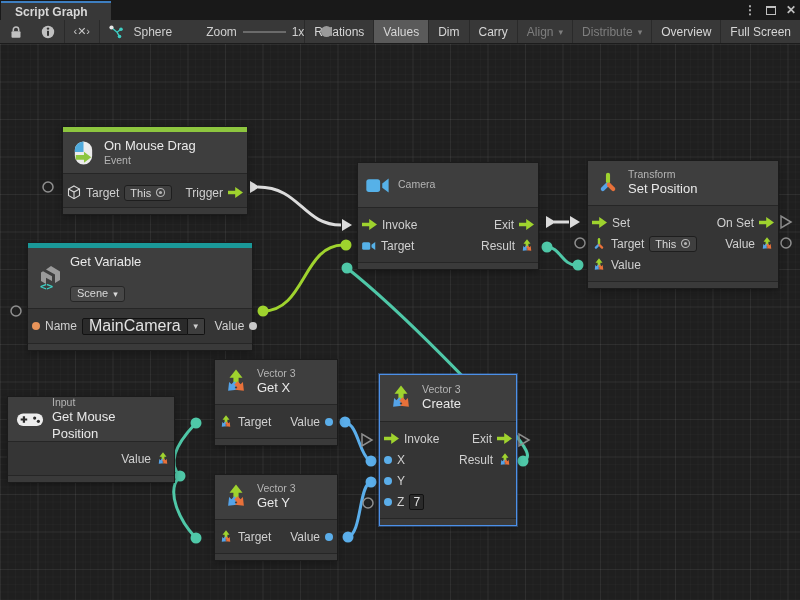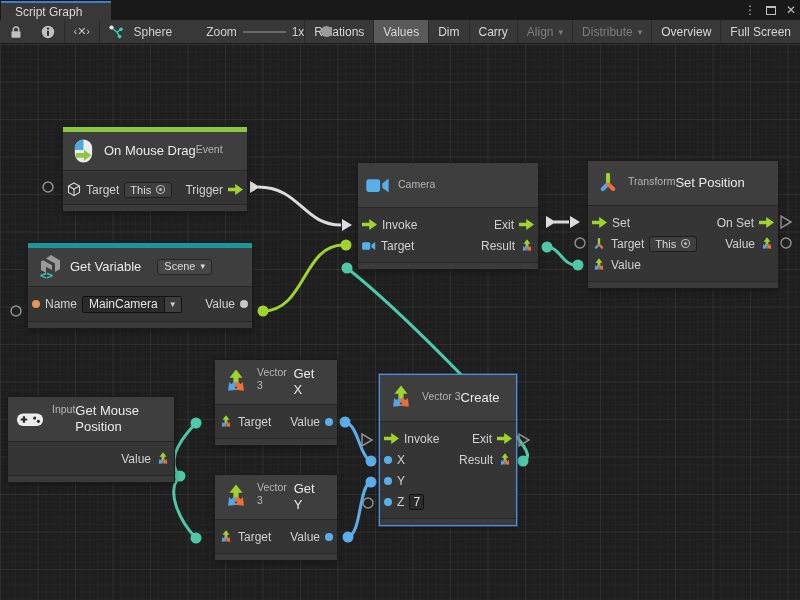--- a/index.html
+++ b/index.html
@@ -1,21 +1,21 @@
 <!DOCTYPE html>
 <html><head>
 <meta charset="utf-8">
 <style>
   * { margin:0; padding:0; box-sizing:border-box; }
   html,body { width:800px; height:600px; overflow:hidden; background:#1f1f1f;
     font-family:"Liberation Sans", sans-serif; -webkit-font-smoothing:antialiased; }
   #app { position:relative; width:800px; height:600px; }
 
   
-  .titlebar { position:absolute; top:0; left:0; width:800px; height:20px; background:#191919; display:flex; align-items:flex-end; }
+  .titlebar { position:absolute; top:0; left:0; width:800px; height:20px; background:#191919; display:flex; align-items:flex-end;font-weight:bold; }
   .tab { height:19px; margin-left:1px; padding:0 14px; background:#383838; border-top:2px solid #3E7FC1;
          display:flex; align-items:center; font-size:12px; color:#D8D8D8; min-width:110px; }
   .winbtns { position:absolute; right:4px; top:0; height:20px; display:flex; align-items:center; gap:10px; color:#BFBFBF; }
   .winbtns .wb { font-size:12px; line-height:20px; cursor:default; }
   .wb-max { width:10px; height:9px; border:1px solid #BFBFBF; border-top-width:2px; }
 
   .toolbar { position:absolute; top:20px; left:0; width:800px; height:24px; background:#383838;
              border-bottom:1px solid #1c1c1c; display:flex; align-items:center; font-size:12px; color:#D6D6D6; }
   .tb-icon { padding:0 9px; height:23px; display:flex; align-items:center; }
   .tb-sep { width:1px; height:23px; background:#2a2a2a; }
@@ -37,34 +37,34 @@
       linear-gradient(rgba(255,255,255,.018) 1px, transparent 1px),
       linear-gradient(90deg, rgba(255,255,255,.018) 1px, transparent 1px);
     background-size:37.5px 37.5px, 37.5px 37.5px, 7.5px 7.5px, 7.5px 7.5px; }
   .wires { position:absolute; top:0; left:0; z-index:1; }
 
   
   .node { position:absolute; z-index:2; background:#3a3a3a; box-shadow:0 0 0 1px #1b1b1b, 0 3px 7px rgba(0,0,0,.35); }
   .node.selected { box-shadow:0 0 0 1px #4C90E8, 0 0 0 2px rgba(76,144,232,.35), 0 3px 7px rgba(0,0,0,.35); }
   .cbar { height:5px; }
   .nhead { display:flex; align-items:center; gap:8px; padding:6px 12px 6px 8px; background:#3E3E3E; }
-  .nhead .tcol { display:flex; flex-direction:row; line-height:1.25; }
+  .nhead .tcol { display:flex; flex-direction:column; line-height:1.25; }
   .ncat { font-size:10.5px; color:#B4B4B4; }
   .ntitle { font-size:13px; color:#E9E9E9; }
   .nrows { background:#353535; border-top:1px solid #262626; padding:6px 0; }
   .row { height:21px; display:flex; align-items:center; padding:0 4px; gap:5px; font-size:12px; color:#D0D0D0; white-space:nowrap; }
   .row .spacer { flex:1; }
   .nfoot { height:7px; background:#3a3a3a; border-top:1px solid #262626; }
   .pdot { width:8px; height:8px; border-radius:50%; display:inline-block; flex:none; }
   .pill { display:inline-flex; align-items:center; gap:4px; background:#3f3f3f; border:1px solid #1e1e1e;
           border-radius:3px; padding:0 5px; height:16px; font-size:11px; color:#DADADA; }
   .dd { display:inline-flex; align-items:center; gap:5px; background:#474747; border:1px solid #262626;
         border-radius:3px; padding:0 6px; height:16px; font-size:11px; color:#DADADA; }
   .field { display:inline-flex; align-items:center; background:#2a2a2a; border:1px solid #121212;
-           border-radius:2px 0 0 2px; padding:0 6px; height:17px; font-size:12px; color:#E2E2E2; }
+           border-radius:2px 0 0 2px; padding:0 6px; height:17px; font-size:16px; color:#E2E2E2; }
   .fieldbtn { display:inline-flex; align-items:center; justify-content:center; width:17px; height:17px;
               background:#3e3e3e; border:1px solid #121212; border-left:none; border-radius:0 2px 2px 0;
               font-size:8px; color:#CFCFCF; }
   .zfield { display:inline-flex; align-items:center; justify-content:center; min-width:15px; height:16px;
             background:#2a2a2a; border:1px solid #121212; border-radius:2px; padding:0 3px; font-size:12px; color:#E2E2E2; }
   .icon { display:inline-flex; flex:none; align-items:center; justify-content:center; }
 </style>
 </head>
 <body>
 

